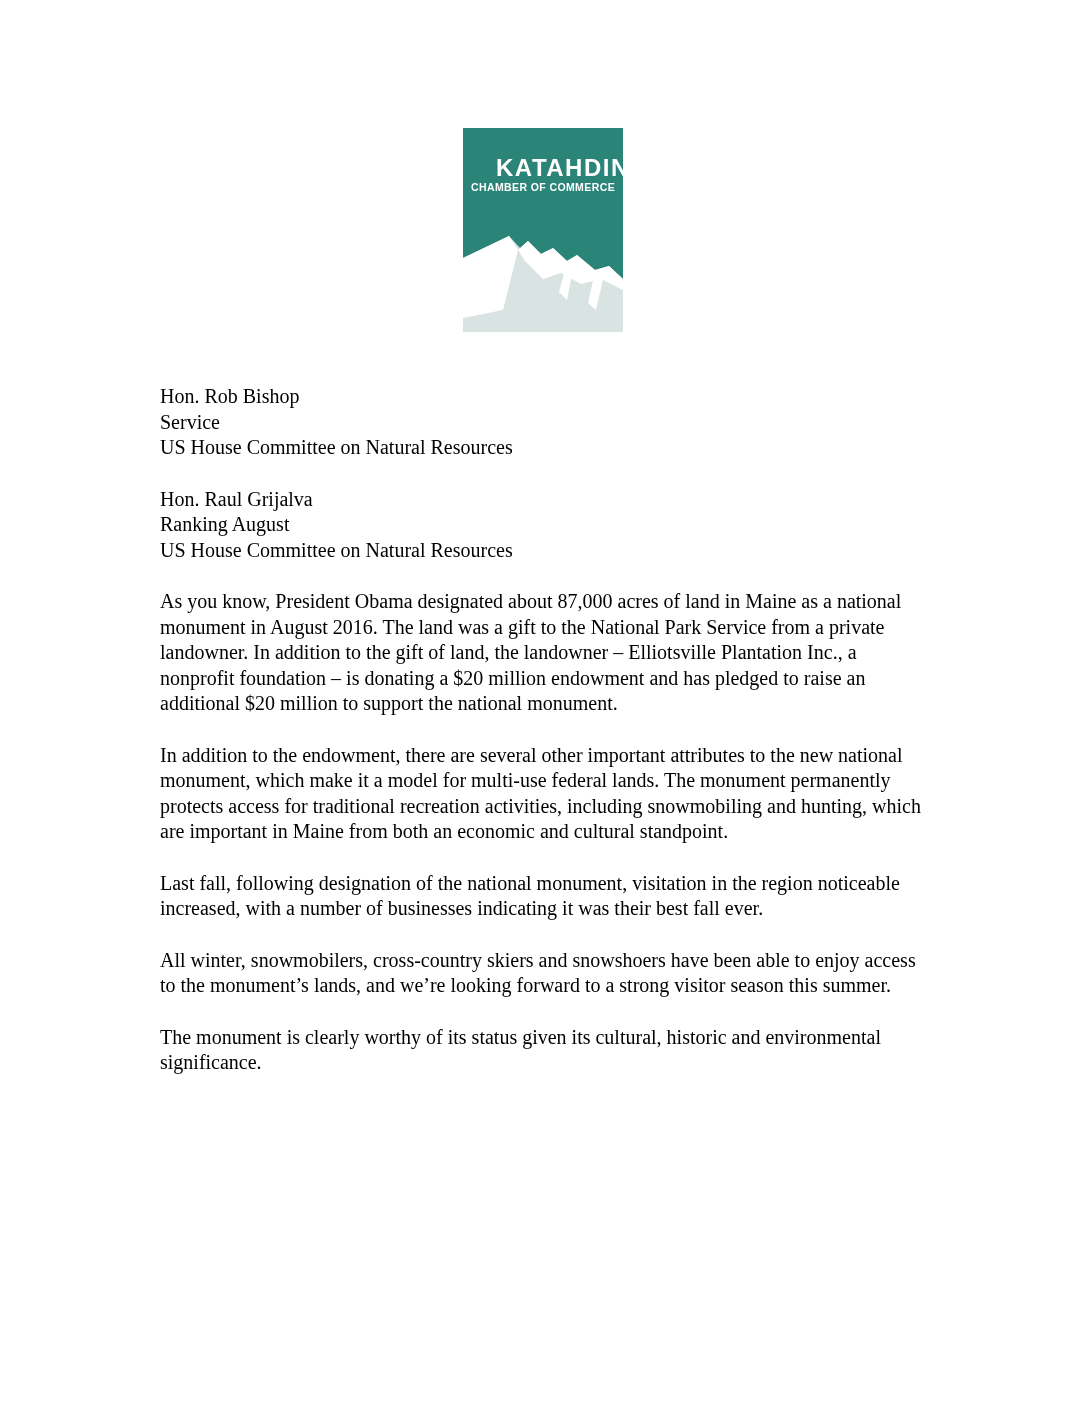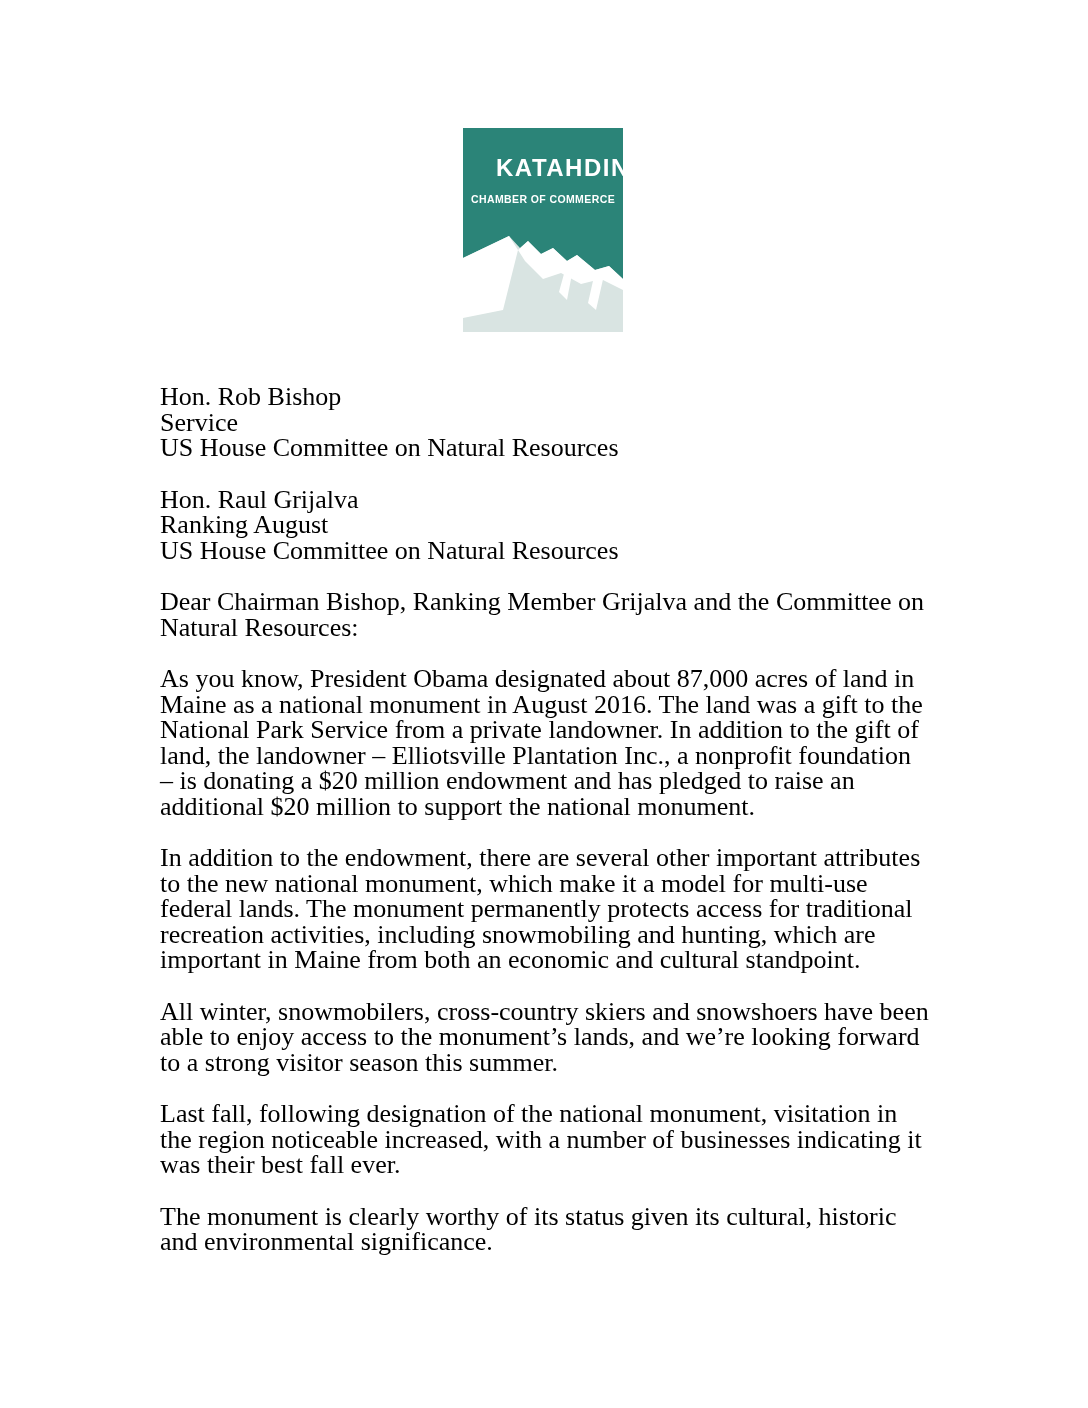--- a/index.html
+++ b/index.html
@@ -37,33 +37,32 @@
   .logo-subtitle {
     position: absolute;
     top: 54px; left: 0; width: 100%;
     text-align: center;
     font-family: "Liberation Sans", sans-serif;
     font-weight: bold;
     font-size: 10.5px;
     letter-spacing: 0.4px;
     color: #ffffff;
     line-height: 1;
-    margin-top: 12px;
   }
   .mountain {
     position: absolute;
     left: 0; bottom: 0;
     width: 160px; height: 104px;
     display: block;
   }
   .content {
     position: absolute;
     left: 160px; top: 384px;
     width: 770px;
-    font-size: 26px;
+    font-size: 20px;
     line-height: 25.5px;
   }
   .block { margin-bottom: 26px; }
   .content p { margin: 0 0 26px 0; }
   .content p:last-child { margin-bottom: 8px; }
 </style>
 </head>
 <body>
 
 <div class="page">
@@ -91,23 +90,22 @@
       <div>Service</div>
       <div>US House Committee on Natural Resources</div>
     </div>
 
     <div class="block">
       <div>Hon. Raul Grijalva</div>
       <div>Ranking August</div>
       <div>US House Committee on Natural Resources</div>
     </div>
 
-    <p>Dear Chairman Bishop, Ranking Member Grijalva and the Committee on Natural Resources:</p>
 
     <p>As you know, President Obama designated about 87,000 acres of land in Maine as a national monument in August 2016. The land was a gift to the National Park Service from a private landowner. In addition to the gift of land, the landowner – Elliotsville Plantation Inc., a nonprofit foundation – is donating a $20 million endowment and has pledged to raise an additional $20 million to support the national monument.</p>
     <p>In addition to the endowment, there are several other important attributes to the new national monument, which make it a model for multi-use federal lands. The monument permanently protects access for traditional recreation activities, including snowmobiling and hunting, which are important in Maine from both an economic and cultural standpoint.</p>
+    <p>Last fall, following designation of the national monument, visitation in the region noticeable increased, with a number of businesses indicating it was their best fall ever.</p>
     <p>All winter, snowmobilers, cross-country skiers and snowshoers have been able to enjoy access to the monument’s lands, and we’re looking forward to a strong visitor season this summer.</p>
-    <p>Last fall, following designation of the national monument, visitation in the region noticeable increased, with a number of businesses indicating it was their best fall ever.</p>
     <p>The monument is clearly worthy of its status given its cultural, historic and environmental significance.</p>
 
   </div>
 
 </div>
 
 </body></html>

